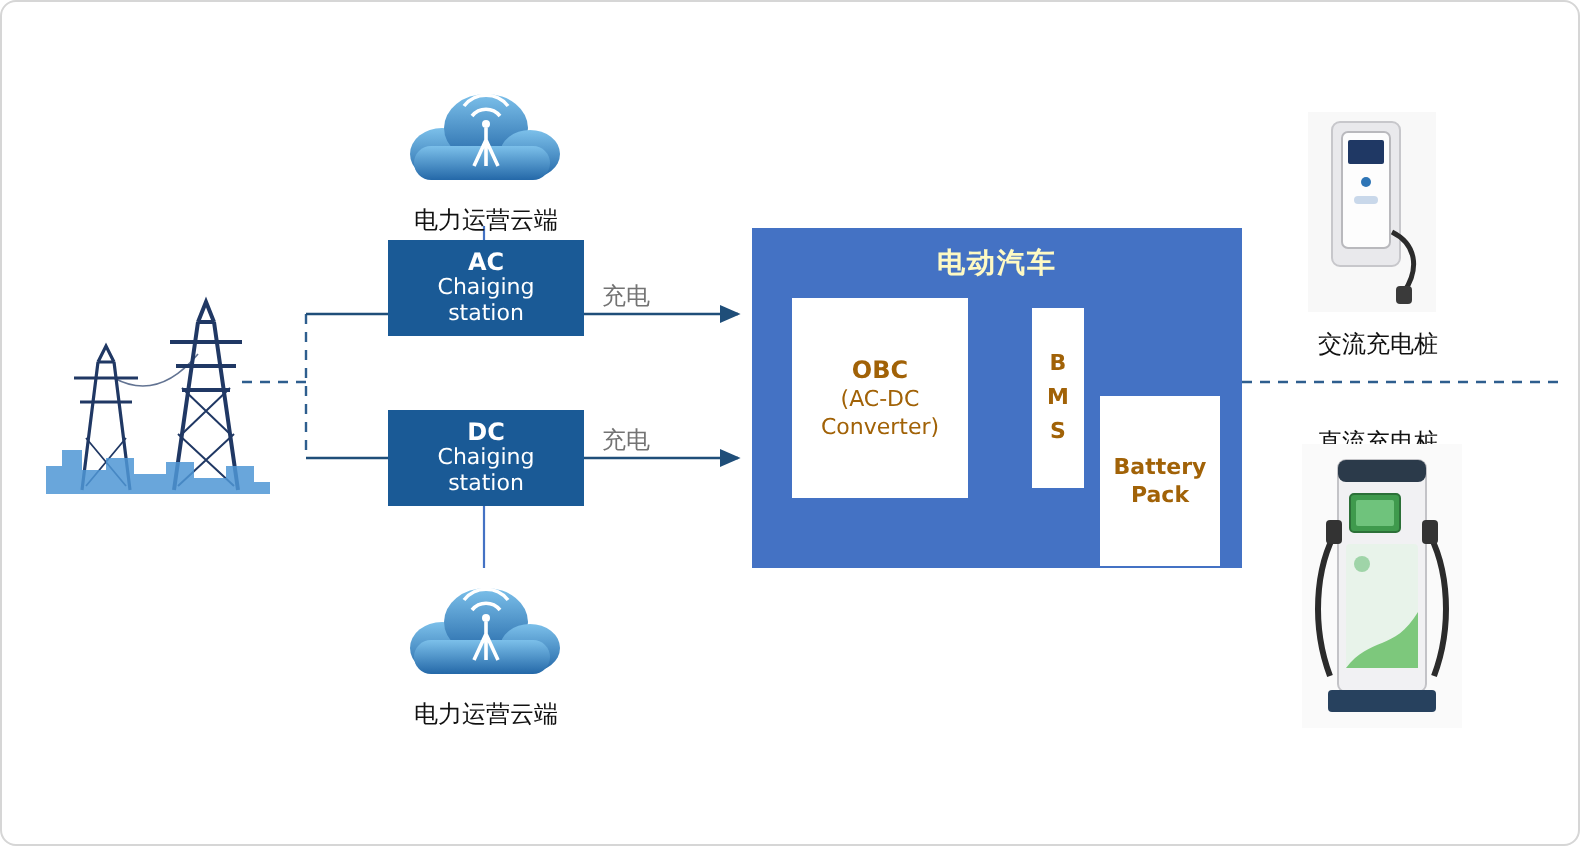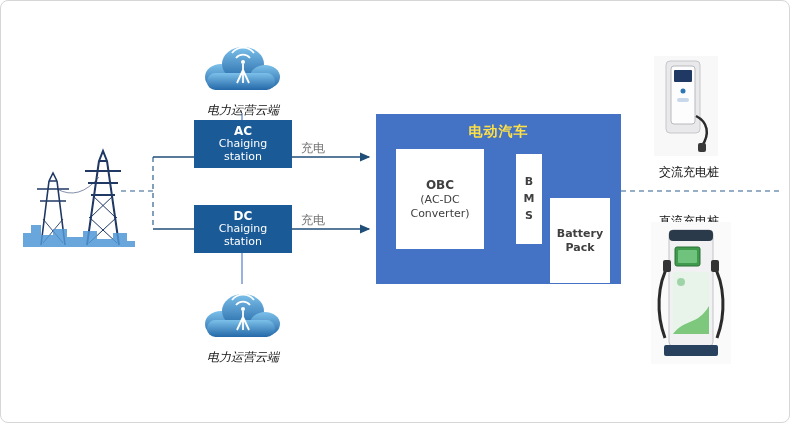--- a/index.html
+++ b/index.html
@@ -31,36 +31,36 @@
   .charge-label {
     position:absolute; width:60px; text-align:left;
     font-size:12px; color:#737373;
   }
 
   .ev-box {
     position:absolute; left:375px; top:113px; width:245px; height:170px;
     background:#4472c4;
   }
   .ev-title {
-    text-align:center; color:#fde047; font-weight:bold; font-size:14px;
+    text-align:center; color:#fef9c3; font-weight:bold; font-size:14px;
     padding-top:9px; letter-spacing:1px;
   }
   .inner {
-    position:absolute; background:#fff; color:#404040;
+    position:absolute; background:#fff; color:#a16207;
     display:flex; flex-direction:column; align-items:center; justify-content:center;
     text-align:center; line-height:1.25;
   }
   .obc     { left:20px;  top:35px; width:88px; height:100px; }
   .obc-title { font-weight:bold; font-size:12px; }
   .obc-sub   { font-size:11px; }
   .bms     { left:140px; top:40px; width:26px; height:90px; font-weight:bold; font-size:11px; gap:3px; }
   .battery { left:174px; top:40px; width:60px; height:85px; font-weight:bold; font-size:11px;margin-top:44px; }
 
   .cloud { position:absolute; width:92px; text-align:center; }
-  .cloud-label { font-size:12px; color:#111; margin-top:3px; white-space:nowrap;font-style:italic; }
+  .cloud-label { font-size:12px; color:#111; margin-top:3px; white-space:nowrap; }
 
   .pile-label {
     position:absolute; width:90px; text-align:center;
     font-size:12px; color:#111; white-space:nowrap;
   }
   .photo {
     position:absolute; background:#fefefe;
     display:flex; align-items:center; justify-content:center;
   }
 </style>

